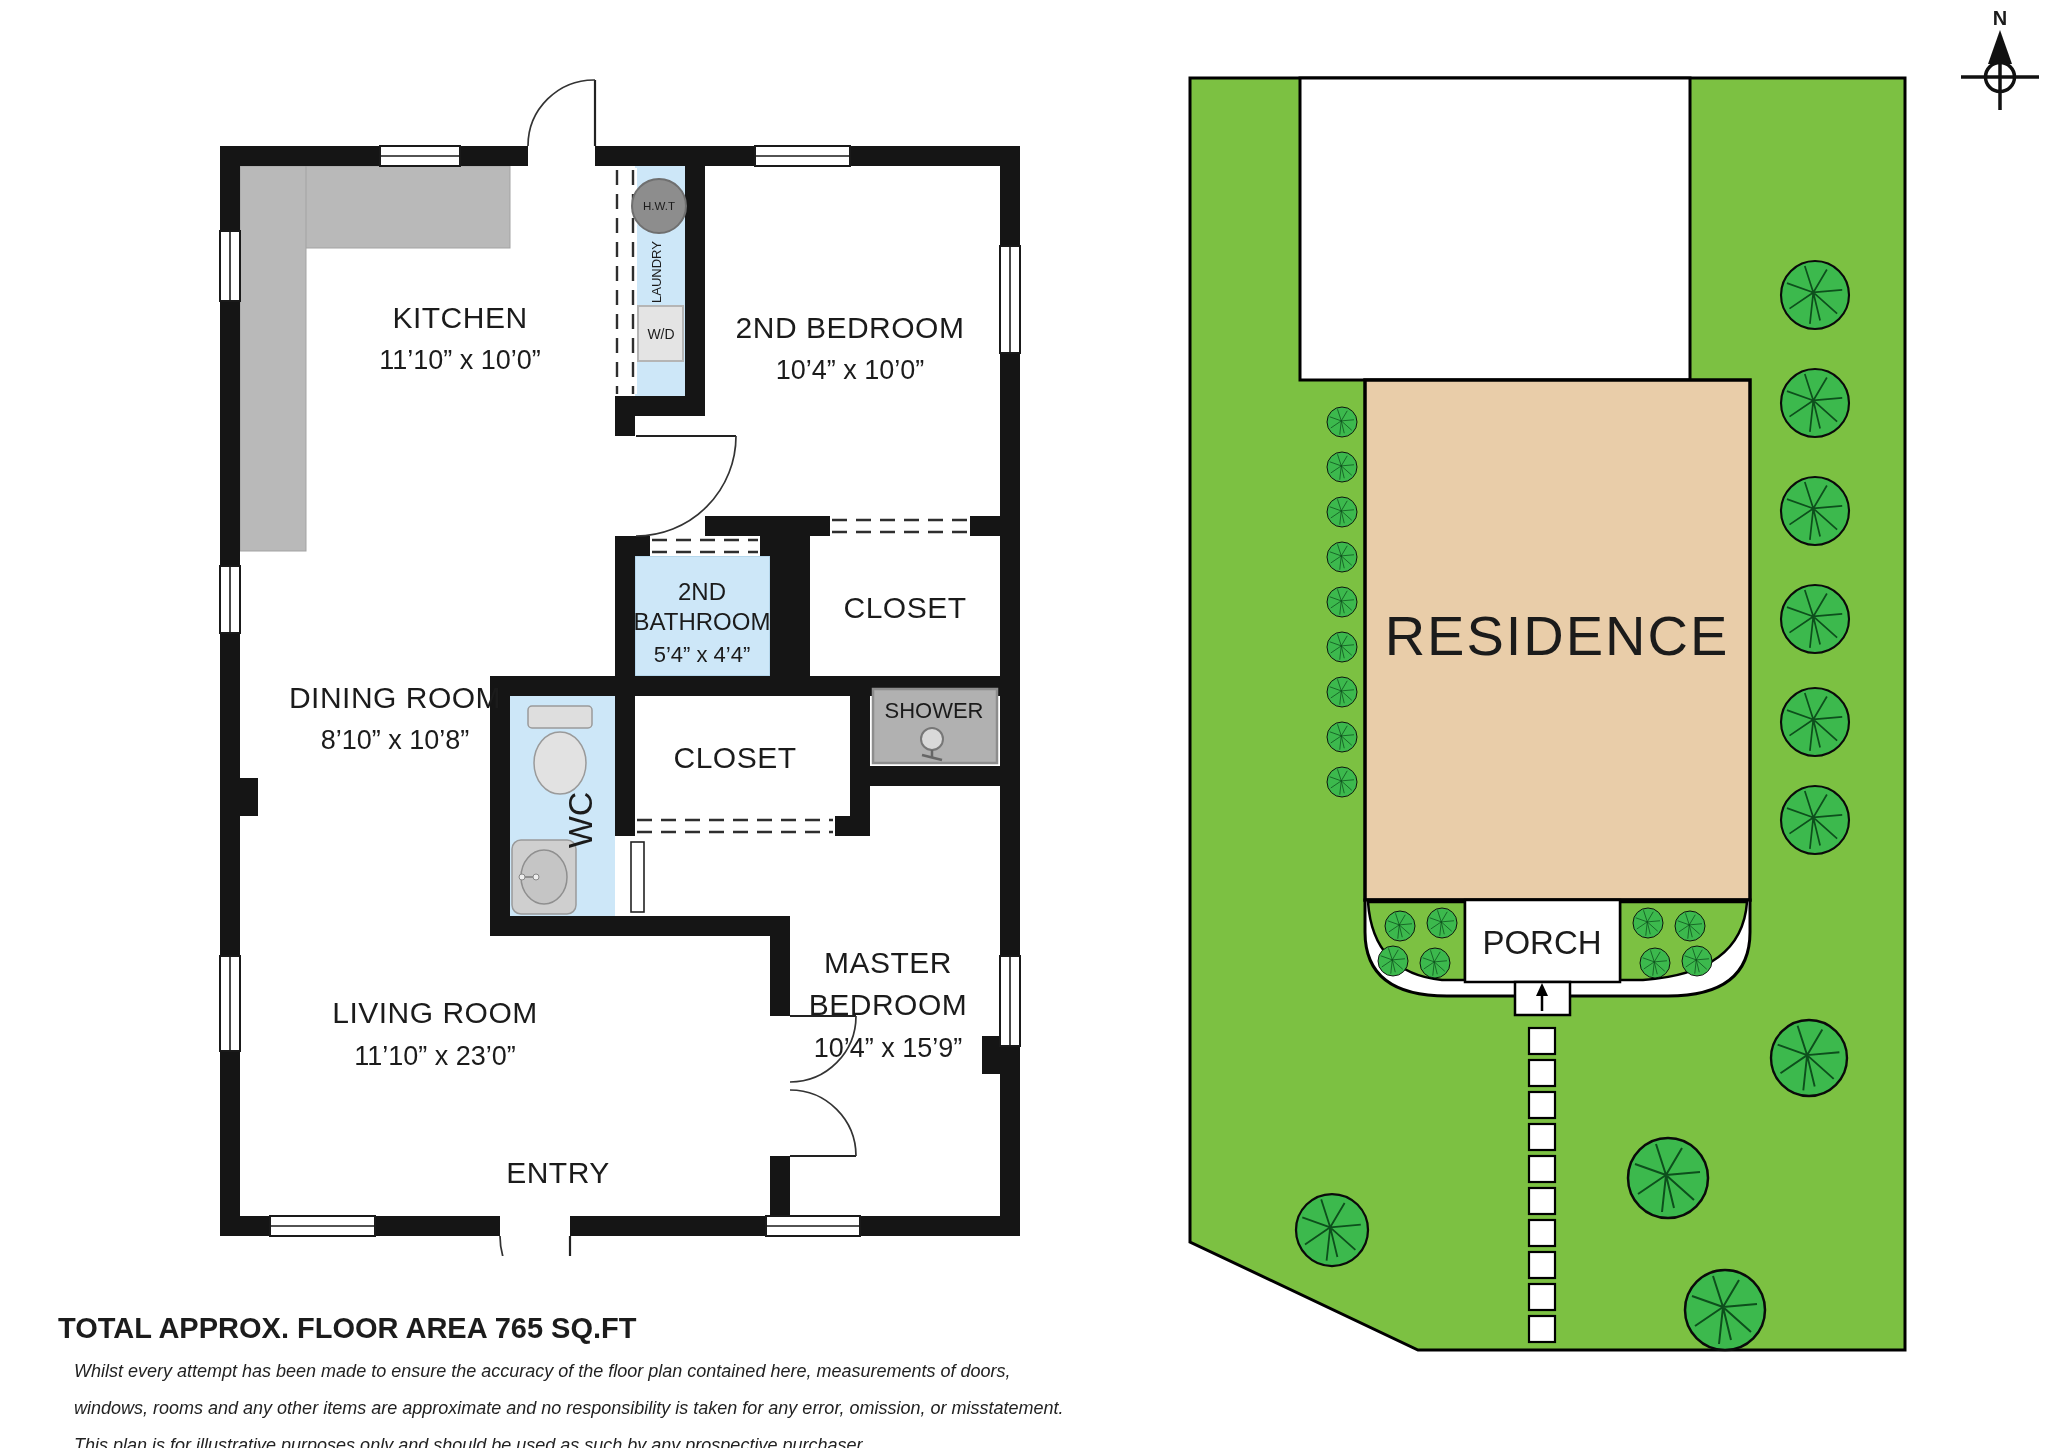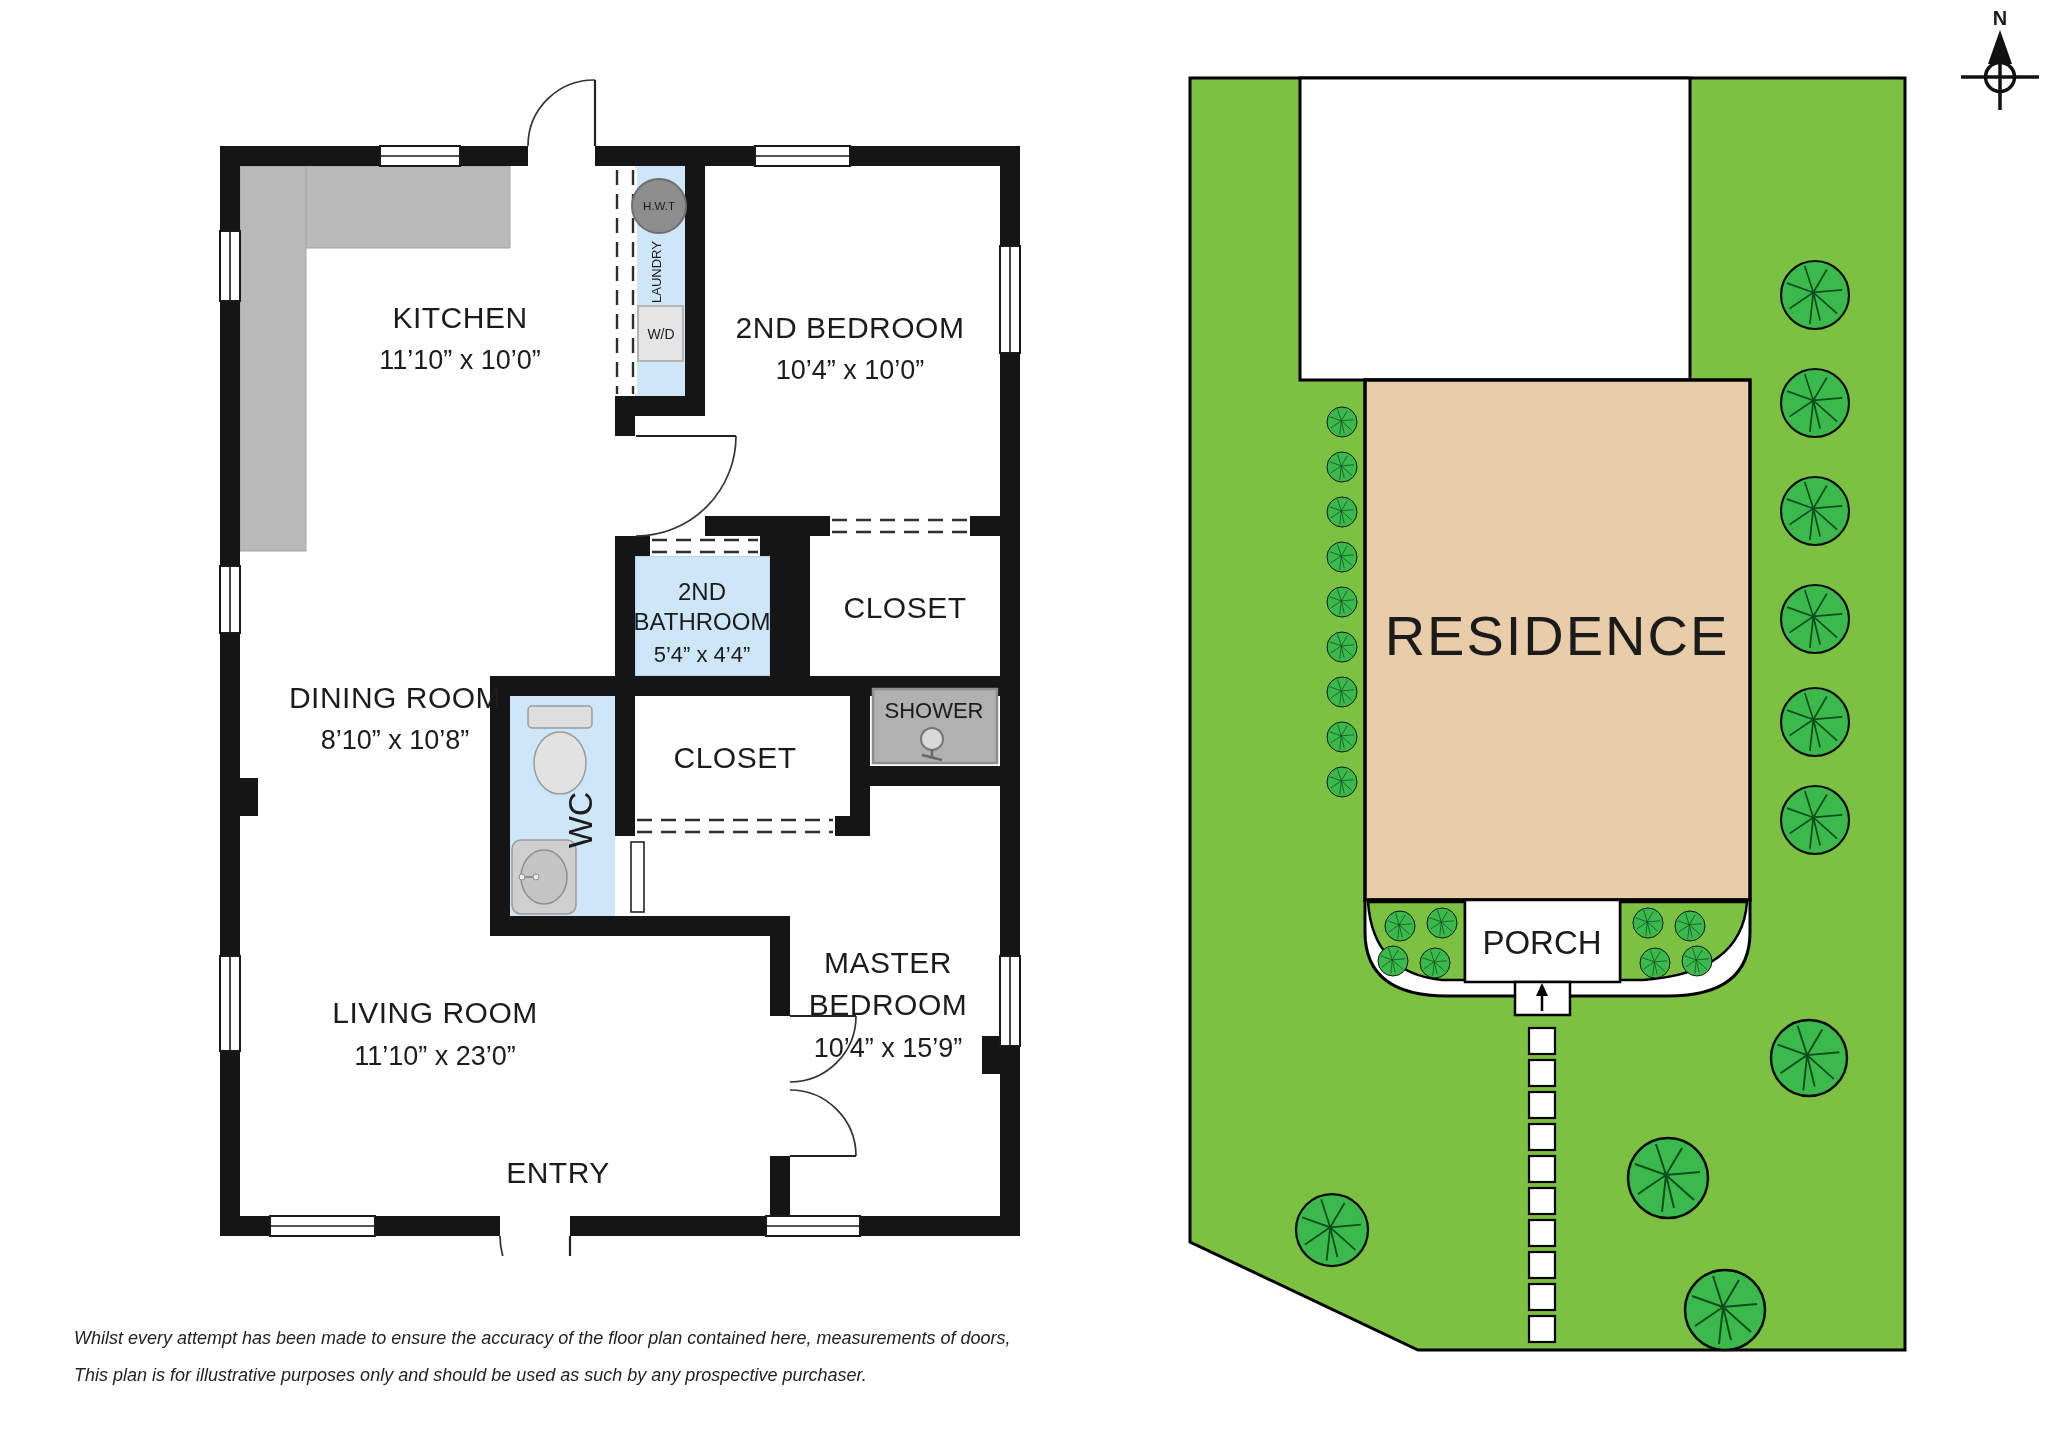--- a/index.html
+++ b/index.html
@@ -292,17 +292,19 @@
     <text x="45" y="19" text-anchor="middle" style="font-size:20px;font-weight:600;">N</text>
     <g>
       <polygon points="45,24 33,58 57,58" fill="#111"></polygon>
       <circle cx="45" cy="71" r="14.5" fill="none" stroke="#111" stroke-width="3.5"></circle>
       <line x1="6" y1="71" x2="84" y2="71" stroke="#111" stroke-width="3.5"></line>
       <line x1="45" y1="56" x2="45" y2="104" stroke="#111" stroke-width="3.5"></line>
     </g>
   </svg>
 
   <div id="footer">
+    <p class="area">TOTAL APPROX. FLOOR AREA 765 SQ.FT</p>
     <p class="disc">Whilst every attempt has been made to ensure the accuracy of the floor plan contained here, measurements of doors,</p>
+    <p class="disc">windows, rooms and any other items are approximate and no responsibility is taken for any error, omission, or misstatement.</p>
     <p class="disc">This plan is for illustrative purposes only and should be used as such by any prospective purchaser.</p>
   </div>
 
 </div>
 
 </body></html>

